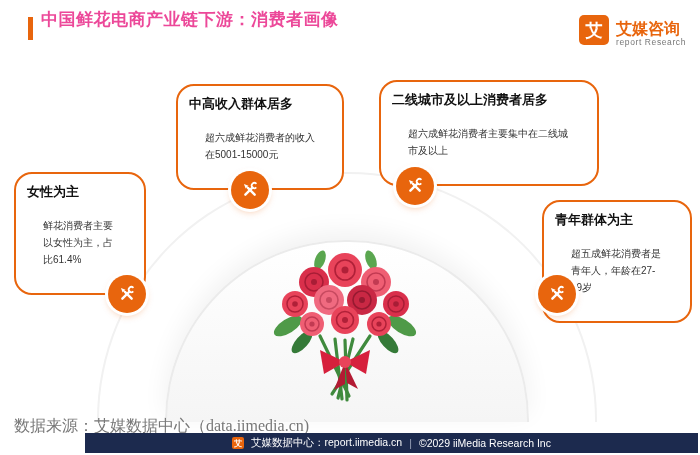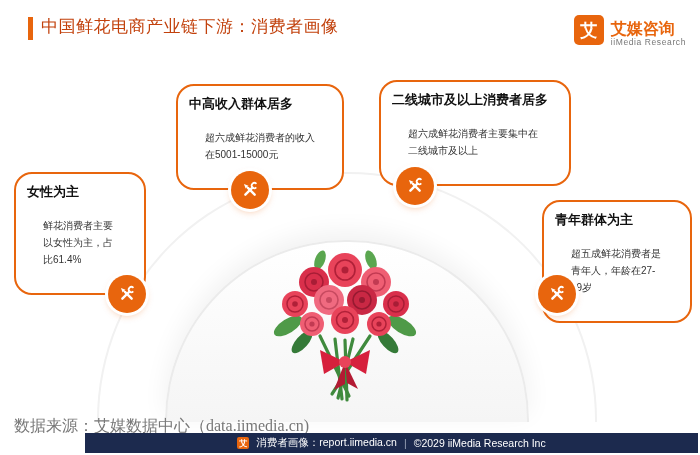--- a/index.html
+++ b/index.html
@@ -1,21 +1,21 @@
 <!DOCTYPE html>
 <html><head>
 <meta charset="utf-8">
 <style>
   html,body{margin:0;padding:0;}
   body{font-family:"Liberation Sans","DejaVu Sans",sans-serif;background:#fff;}
   .stage{position:relative;width:700px;height:455px;background:#fff;overflow:hidden;}
 
   
   .accent-bar{position:absolute;left:28px;top:17px;width:5px;height:23px;background:#E8650D;}
-  .page-title{position:absolute;left:41px;top:15px;font-size:17px;font-weight:normal;color:#c2410c;letter-spacing:.5px;}
+  .page-title{position:absolute;left:41px;top:8px;font-size:17px;font-weight:bold;color:#ec4899;letter-spacing:.5px;}
   .brand{position:absolute;right:14px;top:12px;display:flex;align-items:center;gap:7px;}
   .brand-mark{width:30px;height:30px;background:#E8650D;border-radius:5px;color:#fff;font-weight:bold;
     font-size:17px;display:flex;align-items:center;justify-content:center;}
   .brand-text{display:flex;flex-direction:column;line-height:1.15;}
   .brand-name{font-size:16px;font-weight:bold;color:#E8650D;margin-top:8px;}
   .brand-sub{font-size:8.5px;color:#777;letter-spacing:.6px;}
 
   
   .outer-arc{position:absolute;left:97px;top:172px;width:496px;height:248px;
     border:2px solid #f1f1f1;border-bottom:none;border-radius:248px 248px 0 0;z-index:1;}
@@ -34,21 +34,21 @@
   .tb-upright{left:396px;top:167px;}
   .tb-right{left:538px;top:275px;}
 
   
   .callout{position:absolute;background:#fff;border:2px solid #E8650D;border-radius:18px;
     padding:9px 11px;box-sizing:border-box;z-index:5;}
   .callout h3{margin:0 0 5px;font-size:13px;color:#111;}
   .callout p{margin:16px;font-size:10px;color:#333;line-height:1.7;}
   .c-female{left:14px;top:172px;width:132px;}
   .c-income{left:176px;top:84px;width:168px;}
-  .c-city{left:379px;top:80px;width:192px;}
+  .c-city{left:379px;top:80px;width:220px;}
   .c-youth{left:542px;top:200px;width:150px;}
 
   
   .source-note{position:absolute;left:14px;top:416px;font-size:16px;color:#777;z-index:4;font-family:Liberation Serif, serif;}
   .footer-bar{position:absolute;left:85px;right:2px;top:433px;height:20px;background:#1C2A4E;
     display:flex;align-items:center;justify-content:center;gap:7px;color:#fff;font-size:10.5px;z-index:7;}
   .footer-mark{width:12px;height:12px;background:#E8650D;border-radius:2px;color:#fff;font-size:8px;
     display:flex;align-items:center;justify-content:center;font-weight:bold;}
   .footer-sep{color:#9aa3b8;}
 </style>
@@ -72,21 +72,21 @@
     </defs>
   </svg>
 
   <div class="accent-bar"></div>
   <div class="page-title">中国鲜花电商产业链下游：消费者画像</div>
 
   <div class="brand">
     <div class="brand-mark">艾</div>
     <div class="brand-text">
       <span class="brand-name">艾媒咨询</span>
-      <span class="brand-sub">iiMedia Research</span>
+      <span class="brand-sub">report Research</span>
     </div>
   </div>
 
   <div class="outer-arc"></div>
   <div class="dome"></div>
 
   <svg class="bouquet" viewBox="0 0 190 165">
     <g stroke="#3f8a3d" stroke-width="3.2" stroke-linecap="round" fill="none">
       <path d="M70 92 L99 152"></path>
       <path d="M85 95 L92 155"></path>
@@ -178,18 +178,18 @@
   </div>
   <div class="callout c-youth">
     <h3>青年群体为主</h3>
     <p>超五成鲜花消费者是青年人，年龄在27-39岁</p>
   </div>
 
   <div class="source-note">数据来源：艾媒数据中心（data.iimedia.cn)</div>
 
   <div class="footer-bar">
     <span class="footer-mark">艾</span>
-    <span>消费者画像：report.iimedia.cn</span>
+    <span>艾媒数据中心：report.iimedia.cn</span>
     <span class="footer-sep">|</span>
     <span>©2029 iiMedia Research Inc</span>
   </div>
 
 </div>
 
 </body></html>

